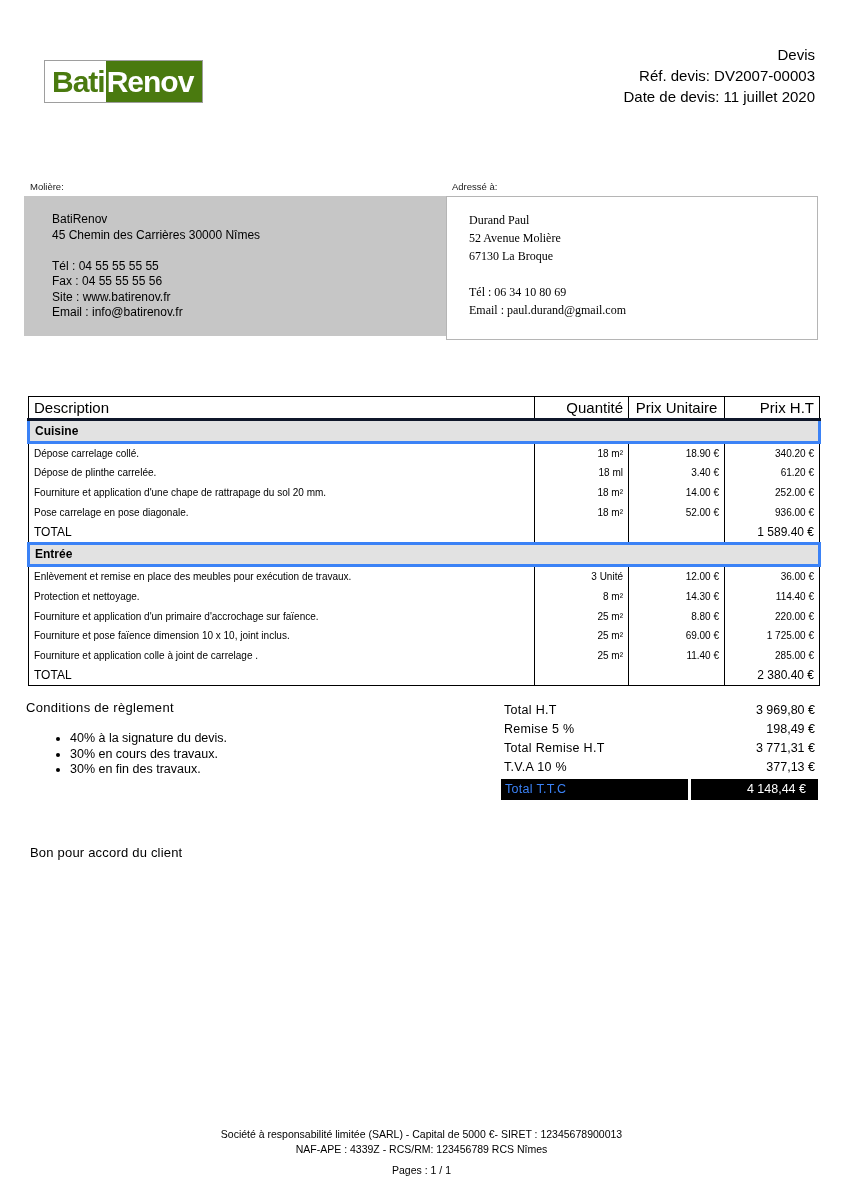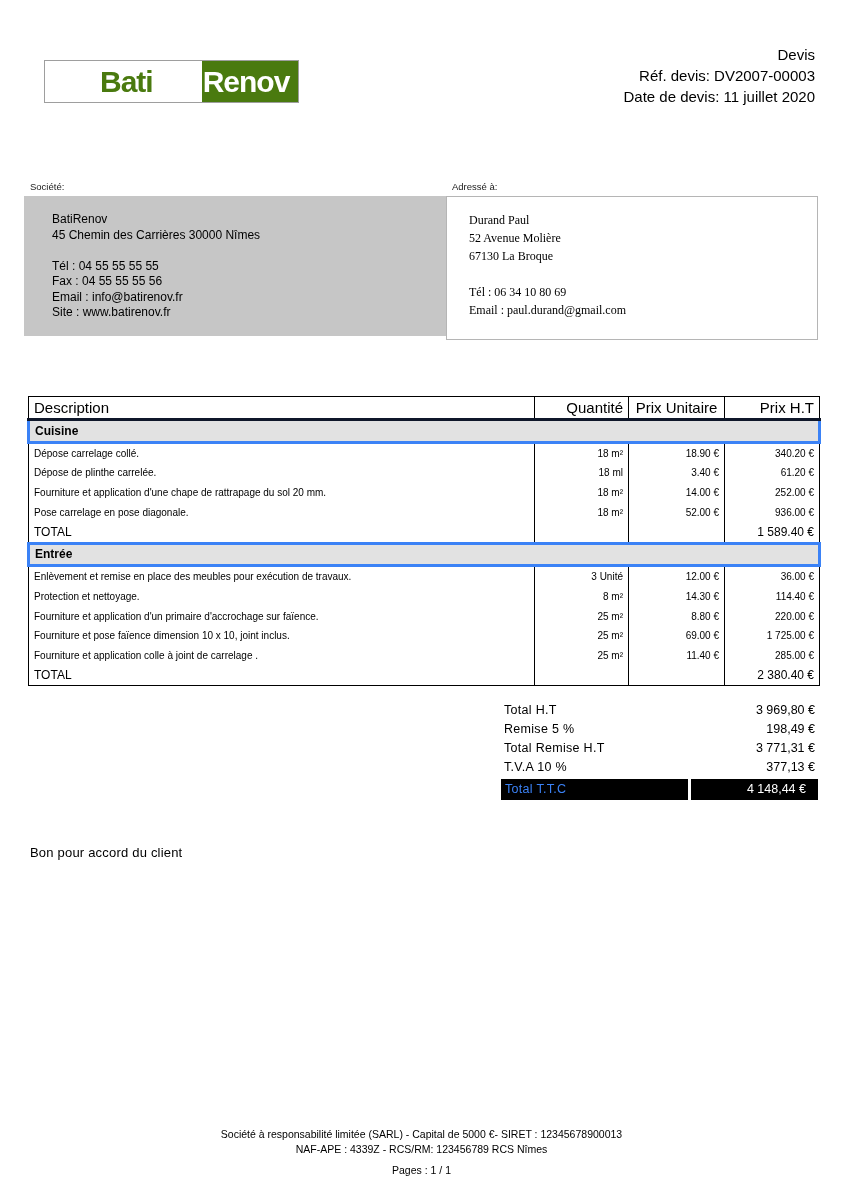--- a/index.html
+++ b/index.html
@@ -5,21 +5,21 @@
   html, body { margin:0; padding:0; background:#fff; }
   .page {
     position:relative; width:843px; height:1192px; background:#fff;
     font-family:"Liberation Sans", sans-serif; color:#000; overflow:hidden;
     --green:#4a7a0f; --gray-box:#c6c6c6; --section-bg:#e2e2e2; --total-bar:#000;
   }
 
   
   .logo { position:absolute; left:44px; top:60px; display:flex; border:1px solid #9e9e9e; }
   .logo-left, .logo-right {
-    font-weight:800; font-size:30px; line-height:41px; letter-spacing:-1px; white-space:pre;margin-left:48px;
+    font-weight:800; font-size:30px; line-height:41px; letter-spacing:-1px; white-space:pre;
   }
   .logo-left  { background:#fff; color:var(--green); padding:0 1px 0 7px; }
   .logo-right { background:var(--green); color:#fff; padding:0 9px 0 1px; }
 
   
   .doc-meta { position:absolute; top:44px; right:28px; text-align:right; font-size:15px; line-height:21px; }
 
   
   .party-label { position:absolute; font-size:9.5px; color:#1a1a1a; }
   .sender-label { left:30px; top:181px; }
@@ -90,29 +90,29 @@
     <span class="logo-left">Bati</span>
     <span class="logo-right">Renov</span>
   </div>
 
   <div class="doc-meta">
     <div>Devis</div>
     <div>Réf. devis: DV2007-00003</div>
     <div>Date de devis: 11 juillet 2020</div>
   </div>
 
-  <div class="party-label sender-label">Société:</div>
+  <div class="party-label sender-label">Molière:</div>
   <div class="sender-box" id="sender-lines">
       <div class="addr-line">BatiRenov</div>
       <div class="addr-line">45 Chemin des Carrières 30000 Nîmes</div>
       <div class="addr-line blank"></div>
       <div class="addr-line">Tél : 04 55 55 55 55</div>
       <div class="addr-line">Fax : 04 55 55 55 56</div>
+      <div class="addr-line">Site : www.batirenov.fr</div>
       <div class="addr-line">Email : info@batirenov.fr</div>
-      <div class="addr-line">Site : www.batirenov.fr</div>
     </div>
 
   <div class="party-label recipient-label">Adressé à:</div>
   <div class="recipient-box" id="recipient-lines">
       <div class="addr-line">Durand Paul</div>
       <div class="addr-line">52 Avenue Molière</div>
       <div class="addr-line">67130 La Broque</div>
       <div class="addr-line blank"></div>
       <div class="addr-line">Tél : 06 34 10 80 69</div>
       <div class="addr-line">Email : paul.durand@gmail.com</div>
@@ -202,20 +202,28 @@
         </tr>
         <tr class="total-row">
           <td class="col-desc">TOTAL</td>
           <td class="col-qty"></td>
           <td class="col-unit"></td>
           <td class="col-ht">2 380.40 €</td>
         </tr>
       </tbody>
   </table>
 
+  <div class="terms">
+    <div class="terms-title">Conditions de règlement</div>
+    <ul id="terms-list">
+        <li>40% à la signature du devis.</li>
+        <li>30% en cours des travaux.</li>
+        <li>30% en fin des travaux.</li>
+      </ul>
+  </div>
 
   <div class="summary" id="summary">
       <div class="sum-row">
         <span class="sum-label">Total H.T</span>
         <span class="sum-value">3 969,80 €</span>
       </div>
       <div class="sum-row">
         <span class="sum-label">Remise 5 %</span>
         <span class="sum-value">198,49 €</span>
       </div>

